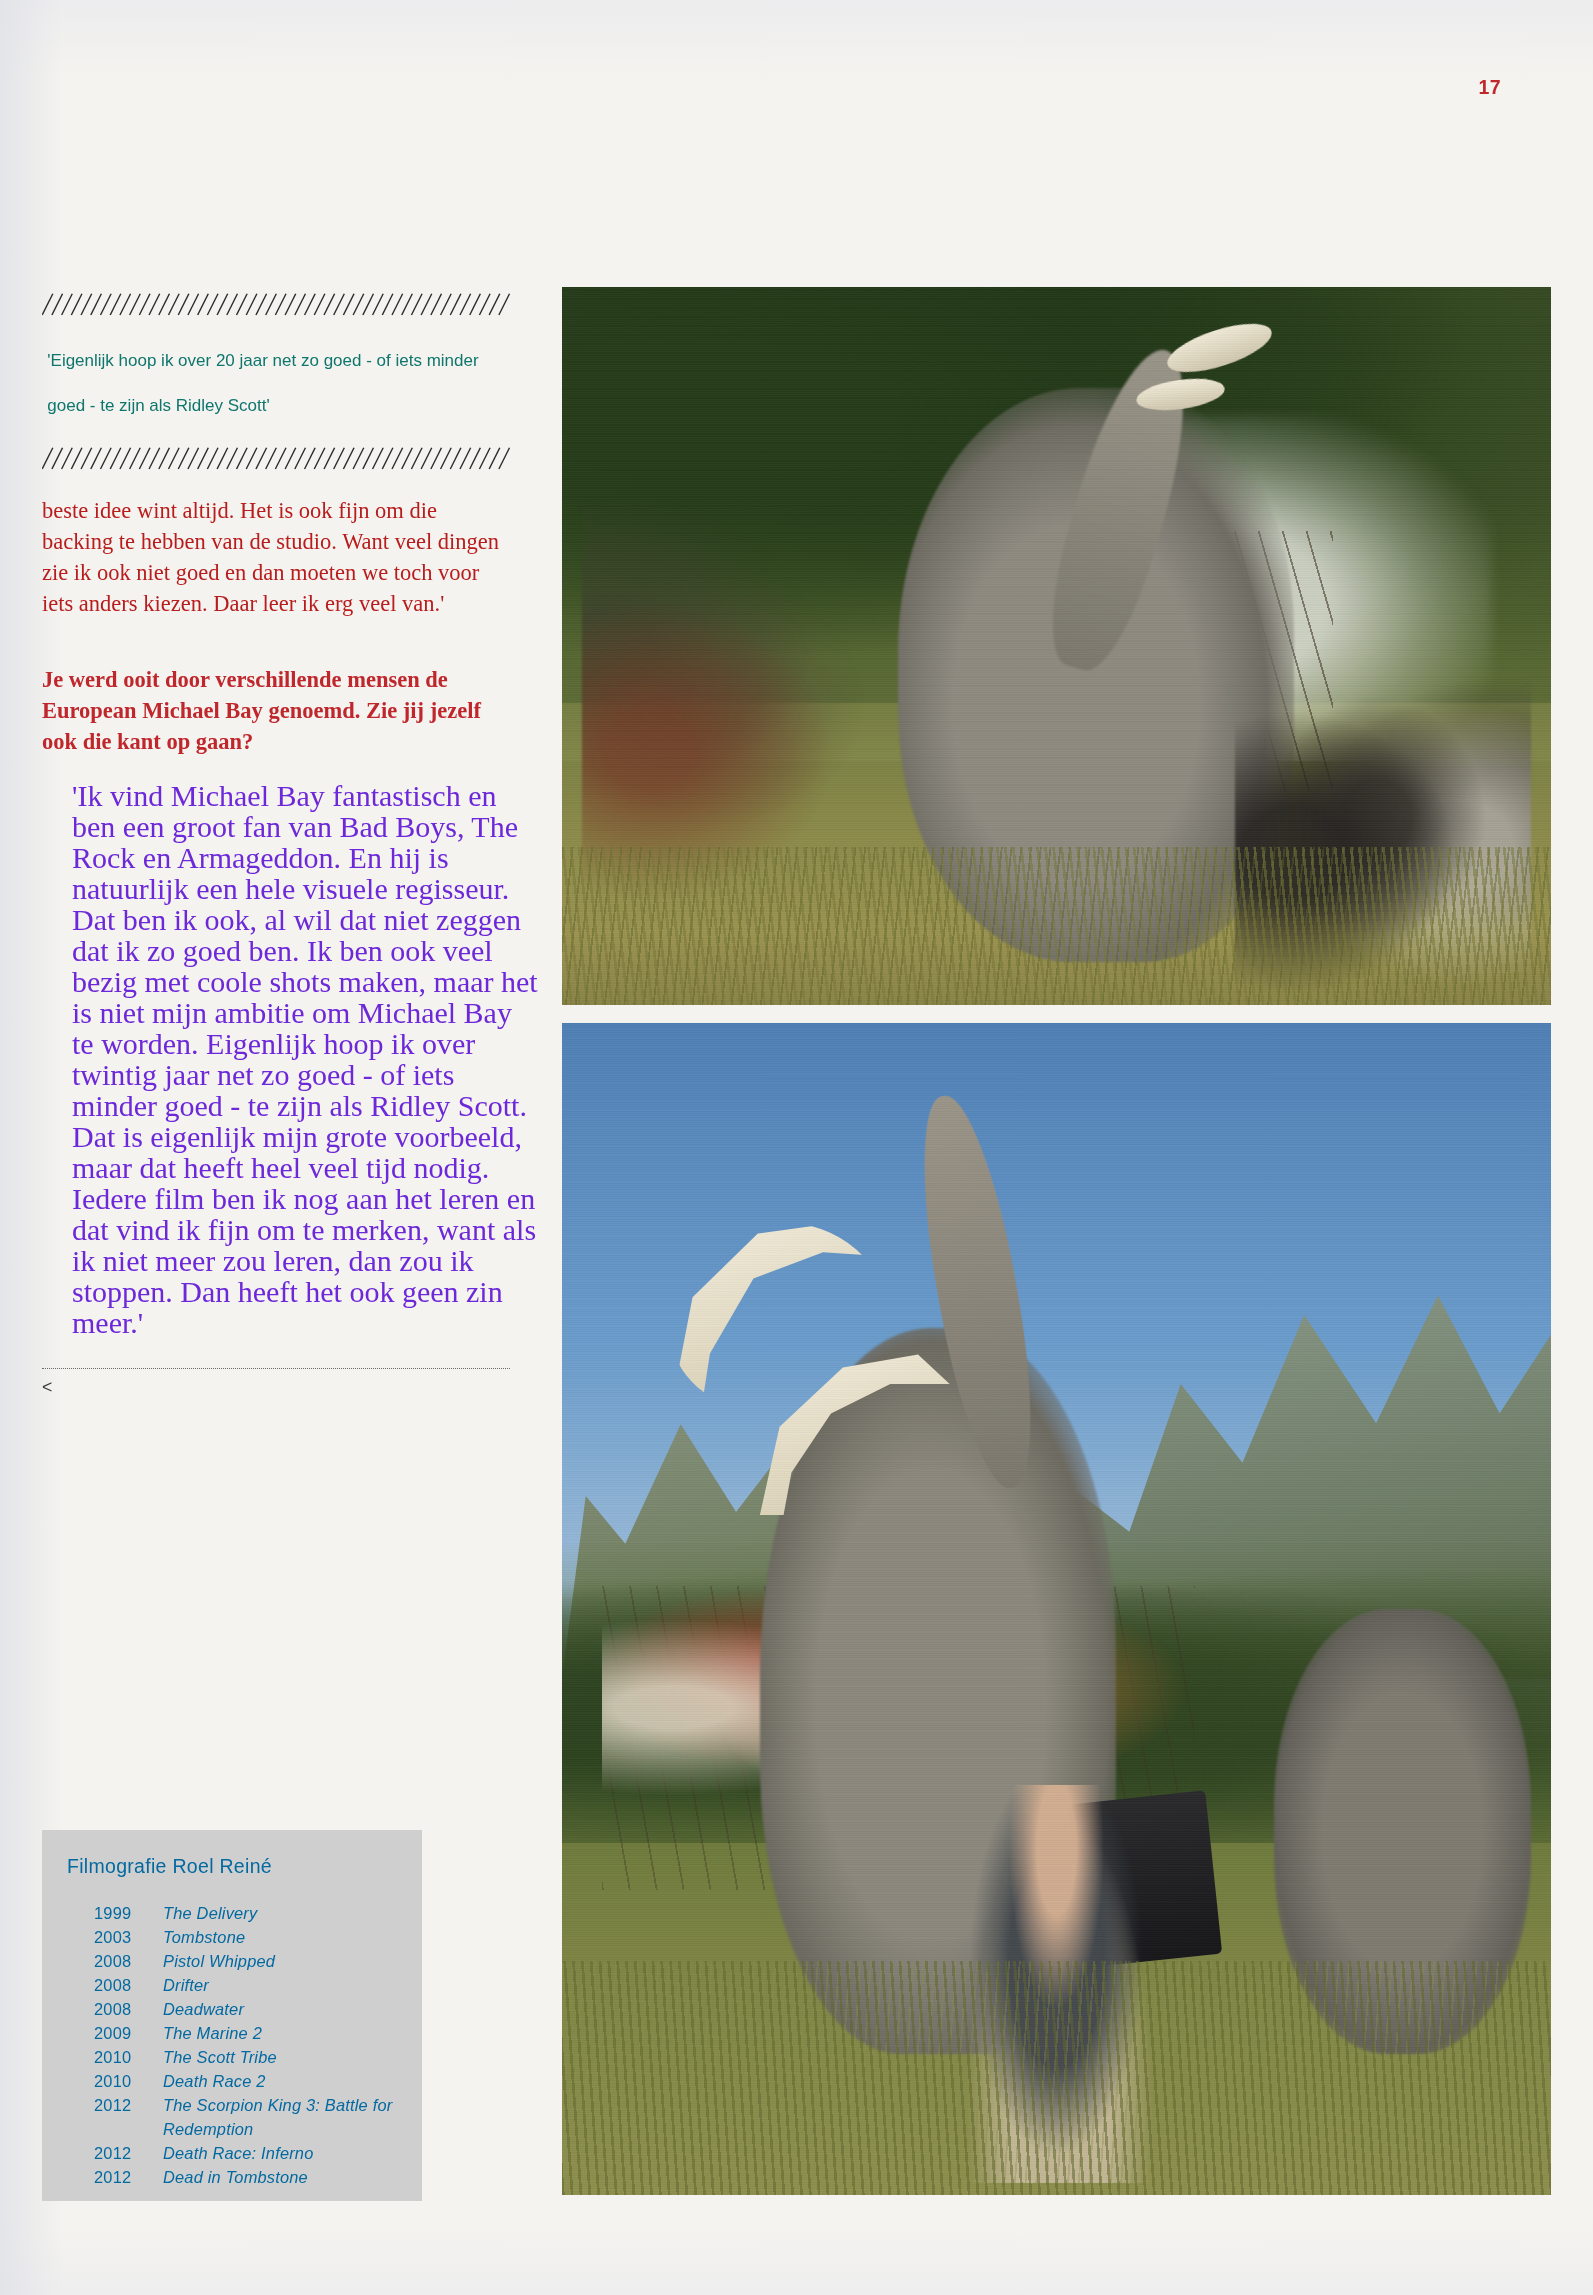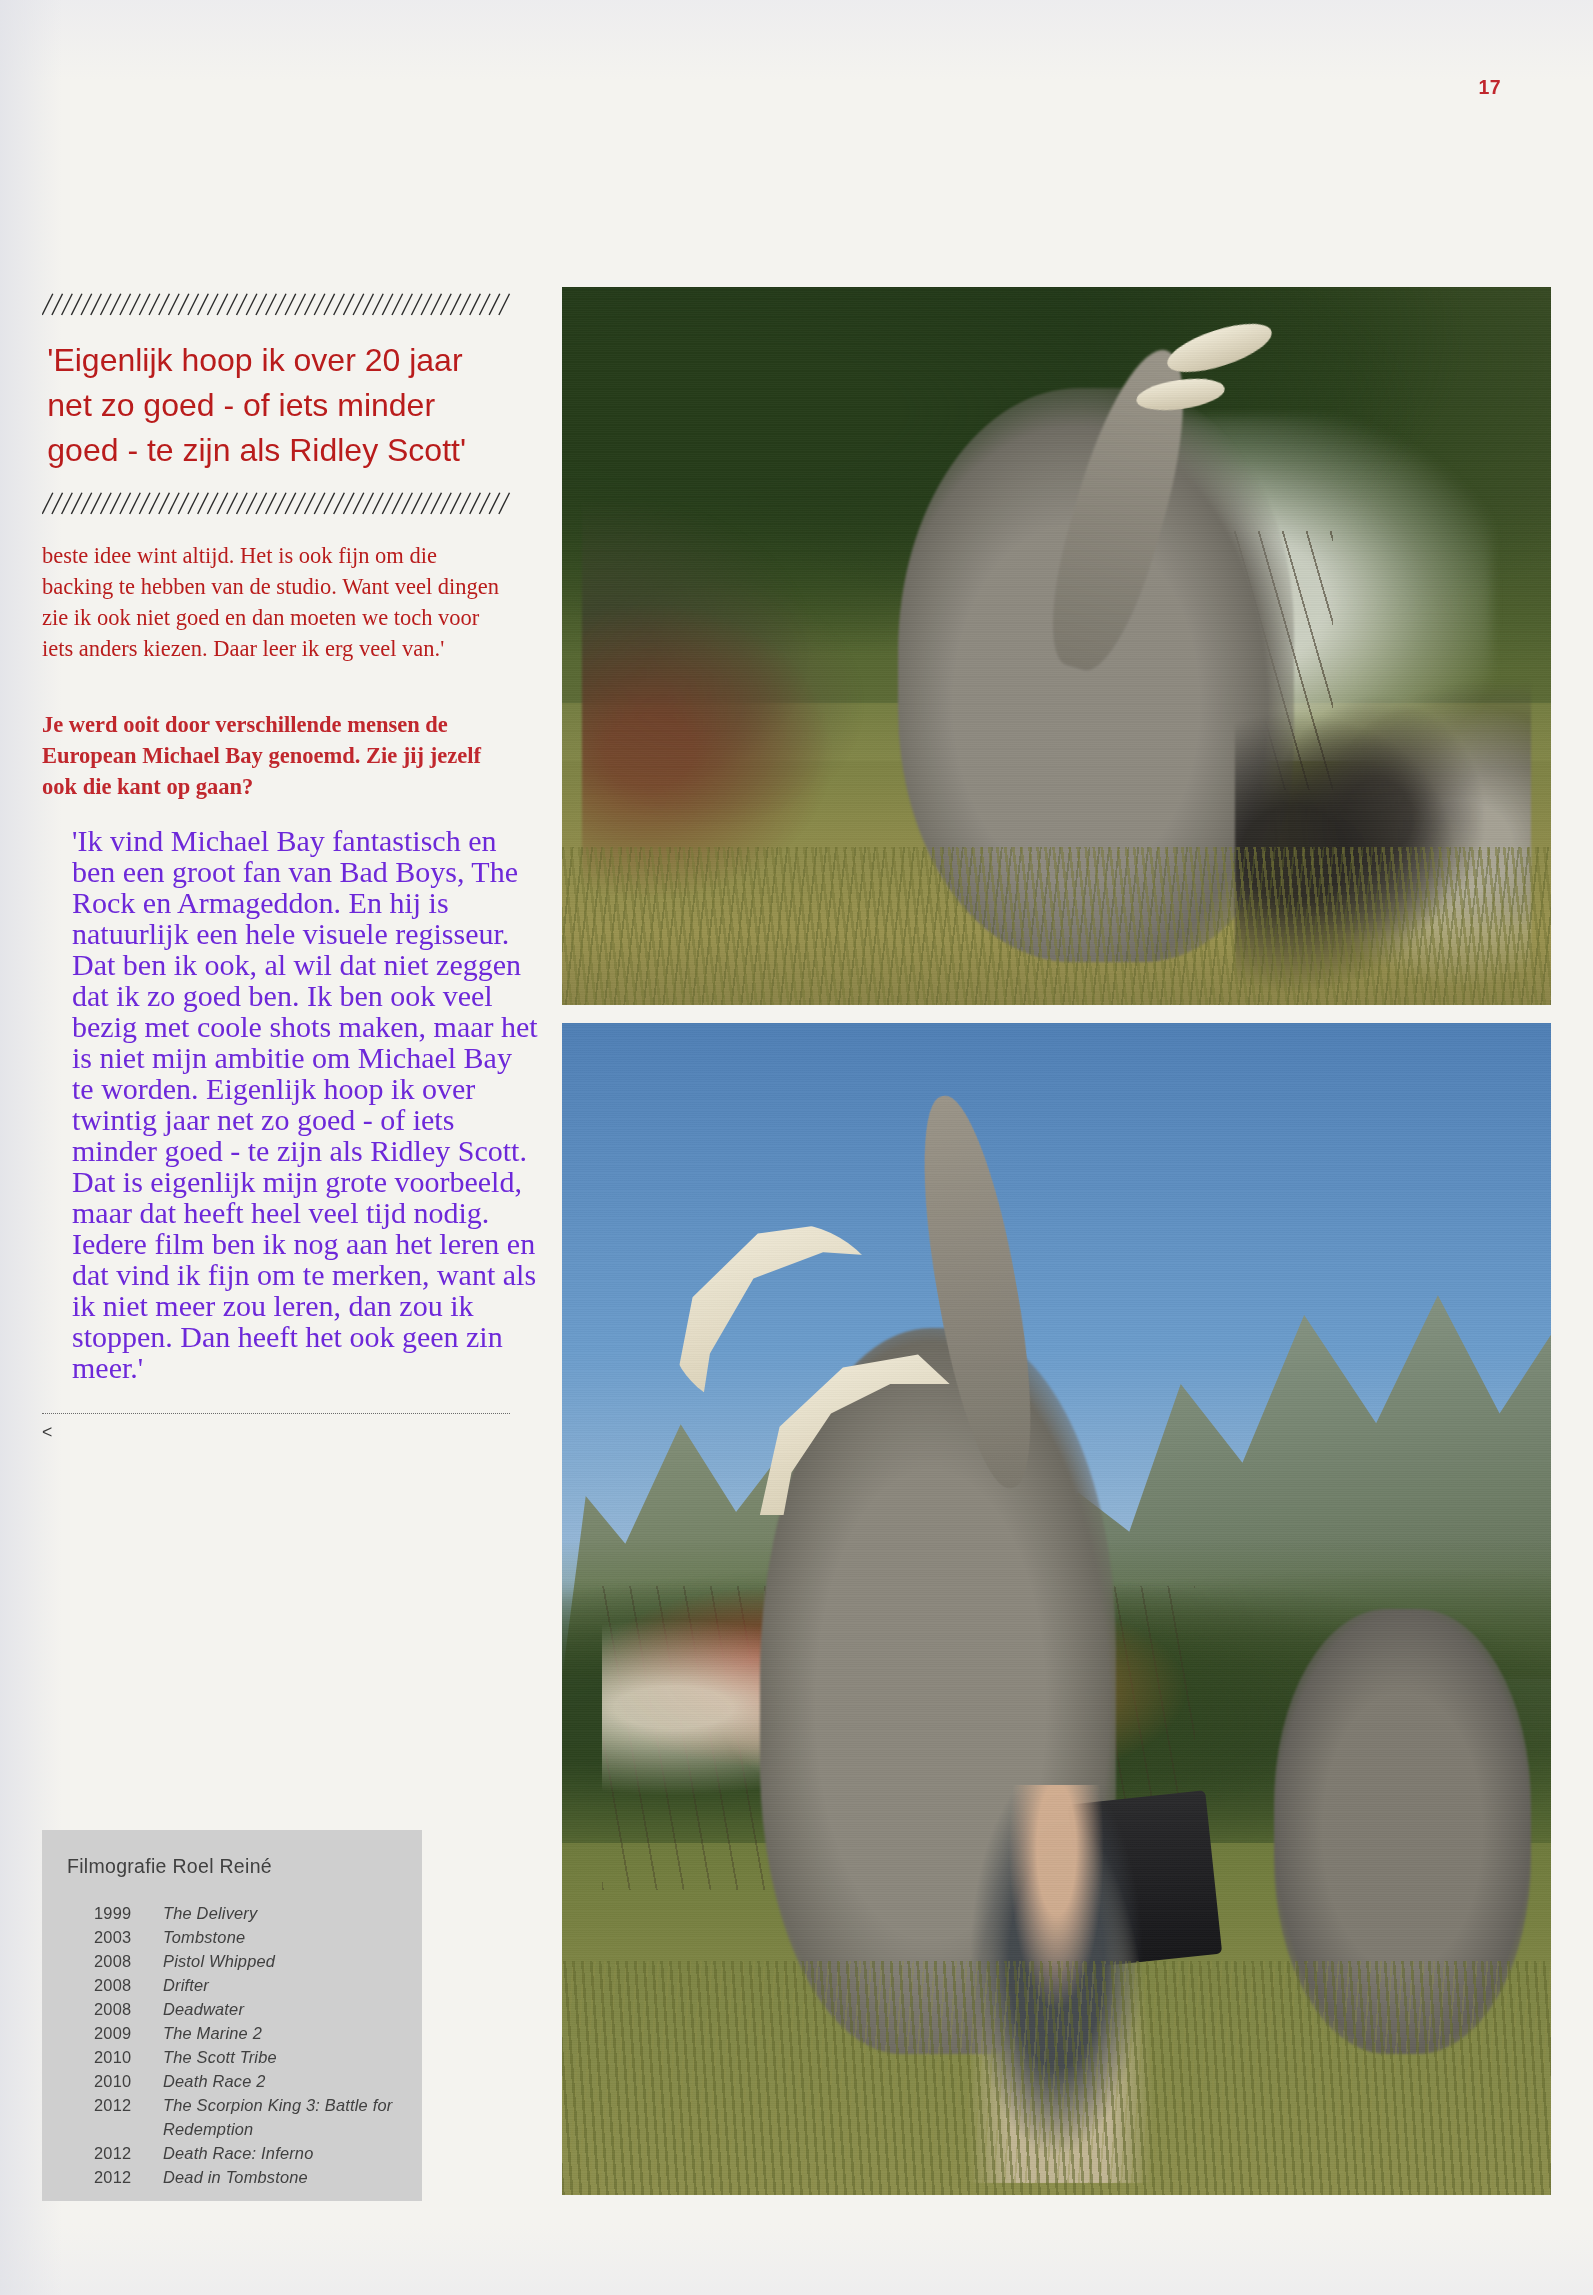--- a/index.html
+++ b/index.html
@@ -50,23 +50,23 @@
   }
 
   .hatch-rule {
     width: 473px;
     height: 26.5px;
     overflow: hidden;
   }
   .hatch-rule svg { display: block; }
 
   .pull-quote {
-    color: #b91c1c;
+    color: #0f766e;
     font-family: "Liberation Sans", sans-serif;
-    font-size: 32px;
+    font-size: 17px;
     line-height: 45px;
     margin: 19.5px 0 17.7px 5.3px;
     width: 460px;
   }
 
   .body-text {
     font-family: "Liberation Serif", serif;
     font-size: 22.5px;
     line-height: 31px;
     color: #b91c1c;
@@ -111,21 +111,21 @@
 
   
   .filmography {
     position: absolute;
     left: 42px;
     top: 1830px;
     width: 380px;
     height: 371px;
     background: #cfcfcf;
     font-family: "Liberation Sans", sans-serif;
-    color: #404040;
+    color: #0369a1;
   }
   .filmography h3 {
     margin: 0;
     padding: 25px 0 0 25px;
     font-size: 19.5px;
     font-weight: normal;
     letter-spacing: 0.3px;
   }
   .film-list {
     margin: 23px 0 0 0;

